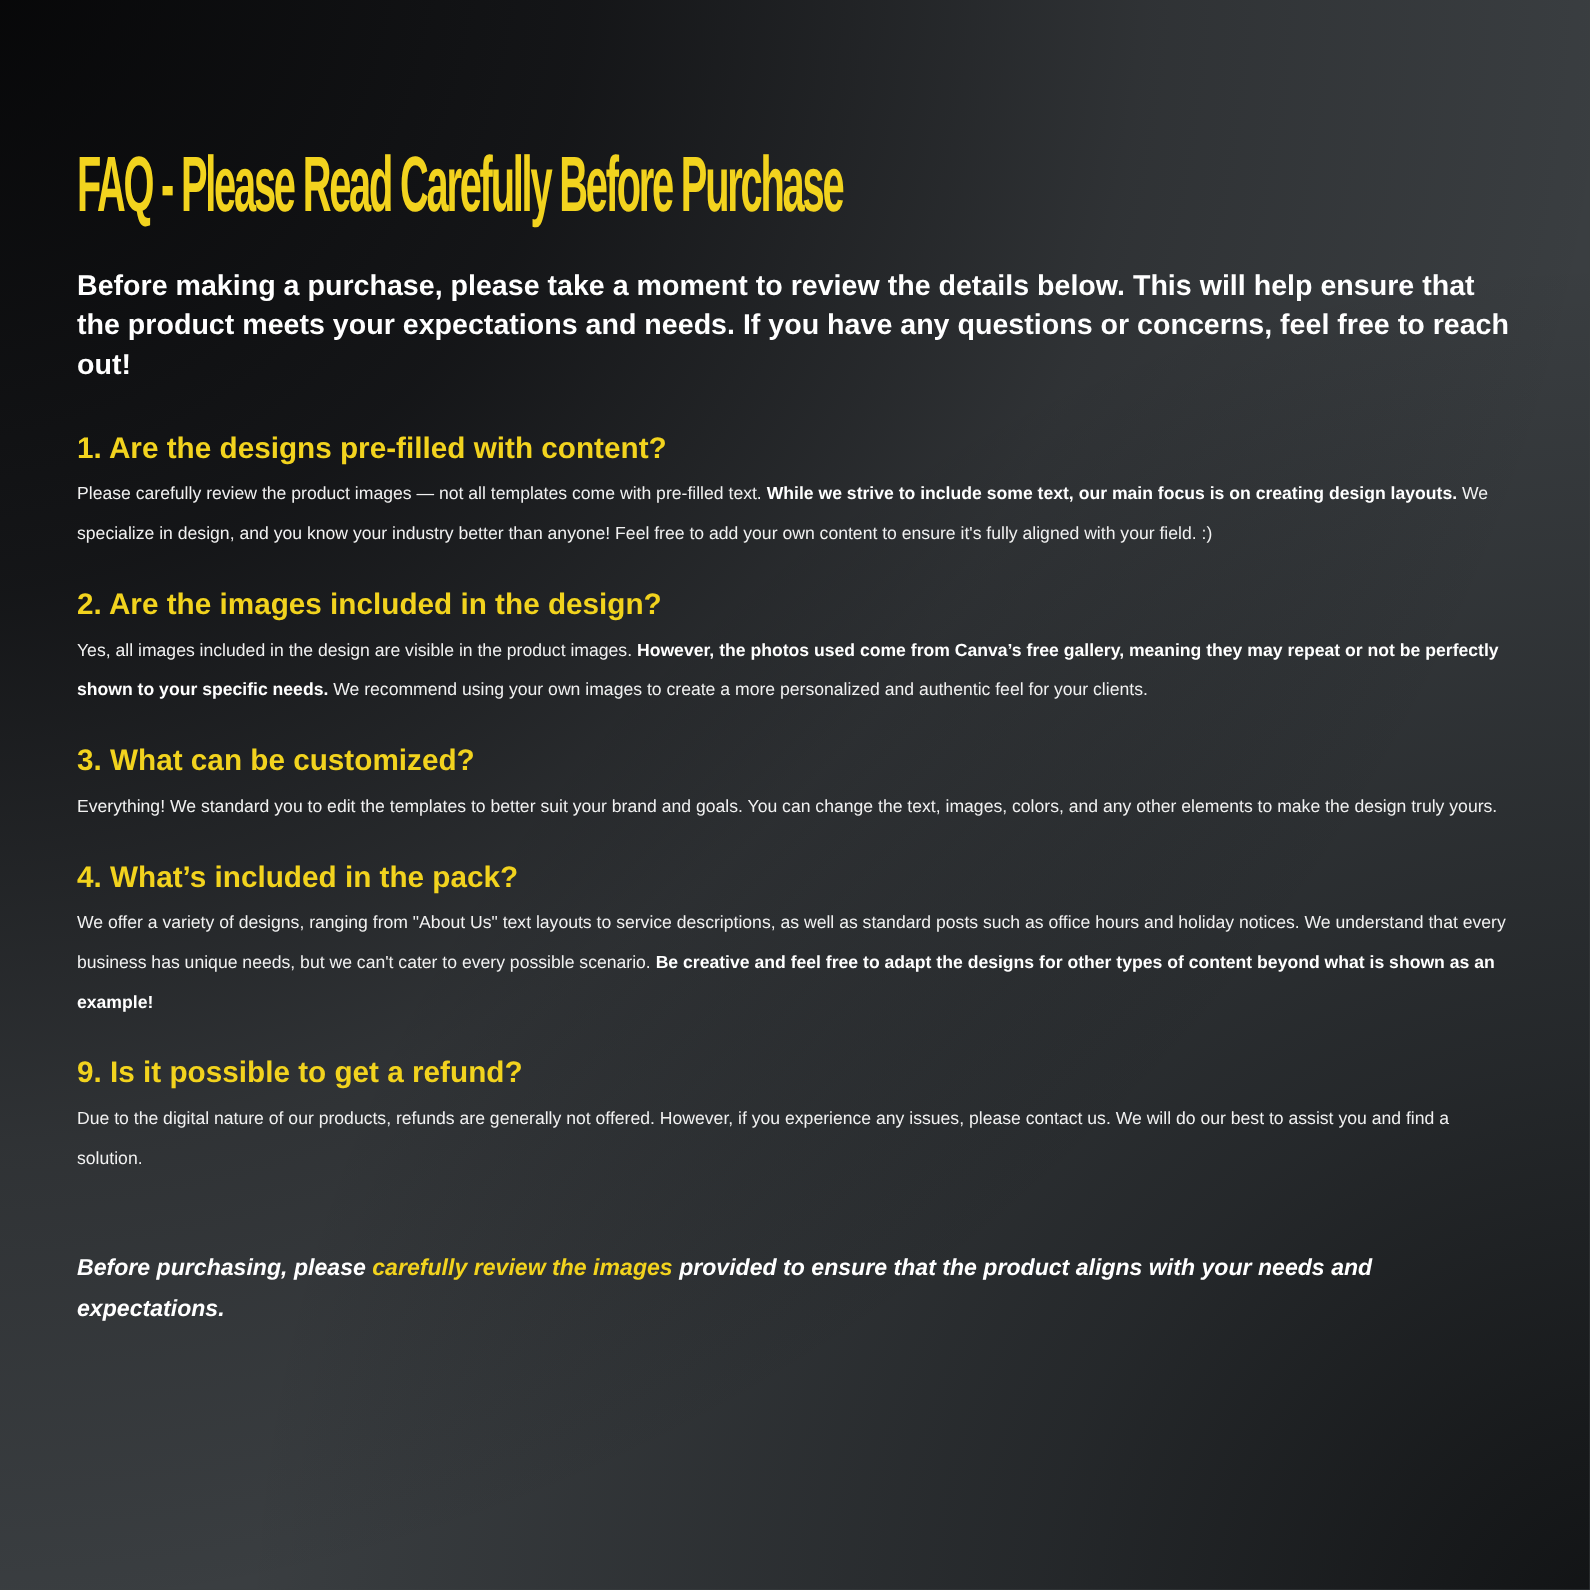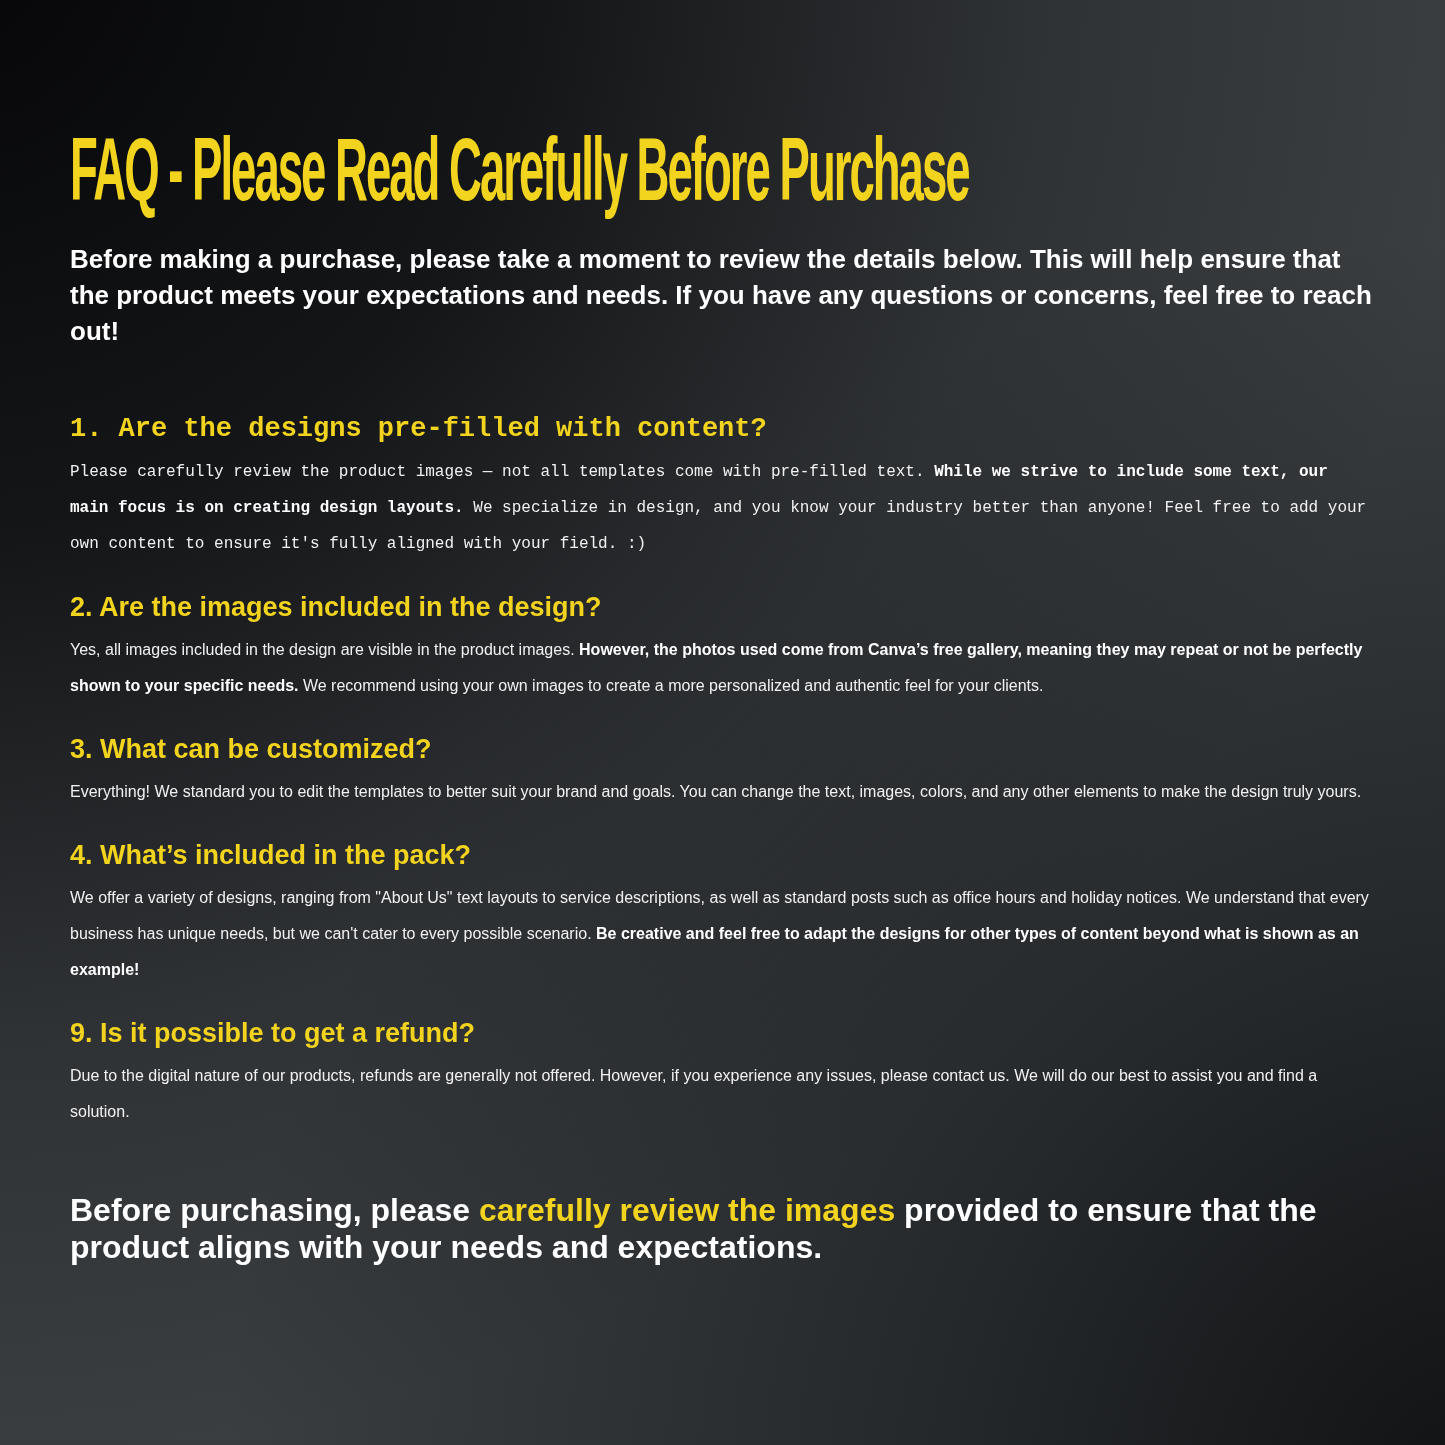--- a/index.html
+++ b/index.html
@@ -18,66 +18,67 @@
       radial-gradient(circle at 103% 104%, rgba(4,5,6,0.78) 0%, rgba(8,10,12,0.42) 26%, rgba(18,20,22,0) 60%);
   }
   .page{
     width:1445px;height:1445px;
     padding:70px 70px 0 70px;
   }
   h1.title{
     margin:73px 0 0 0;
     height:74px;
     line-height:74px;
-    font-size:68px;
+    font-size:54px;
     font-weight:700;
     letter-spacing:-3px;
     color:var(--accent);
     white-space:nowrap;
   }
   h1.title .title-scale{
     display:inline-block;
     transform:scale(0.67,1.32);
     transform-origin:0 100%;
   }
   .intro{
     margin:24px 0 12px 0;
     max-width:1305px;
     font-size:26px;
     line-height:36px;
     font-weight:700;
     color:#ffffff;
   }
   .faq-list{margin:0;}
   .faq-item{margin-top:29px;}
-  .faq-item:first-child{margin-top:64px;font-family:Liberation Mono, monospace;}
+  .faq-item:first-child{margin-top:42px;}
   .faq-item .q{
     margin:0 0 9px 0;
     font-size:27px;
     line-height:32px;
     font-weight:700;
     color:var(--accent);
   }
   .faq-item .a{
     margin:0;
     max-width:1305px;
     font-size:16px;
     line-height:36px;
     font-weight:400;
     color:#f1f1f1;
   }
   .a .b{font-weight:700;color:#ffffff;}
   .y{color:var(--accent);}
   .footer-note{
     margin:62px 0 0 0;
     max-width:1305px;
-    font-size:32px;
+    font-size:21px;
     line-height:37px;
     font-weight:700;
     color:#ffffff;
+    font-style:italic;
   }
 </style>
 </head>
 <body>
 
 <div class="page">
 
   <h1 class="title"><span class="title-scale">FAQ - Please Read Carefully Before Purchase</span></h1>
 
   <p class="intro">Before making a purchase, please take a moment to review the details below. This will help ensure that the product meets your expectations and needs. If you have any questions or concerns, feel free to reach out!</p>

